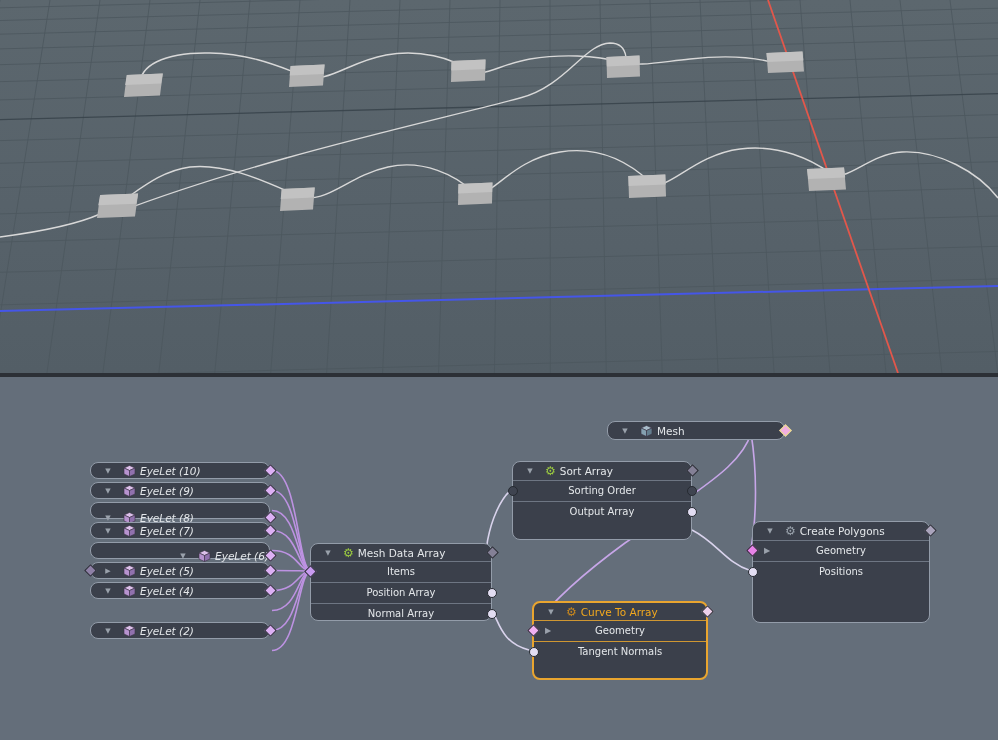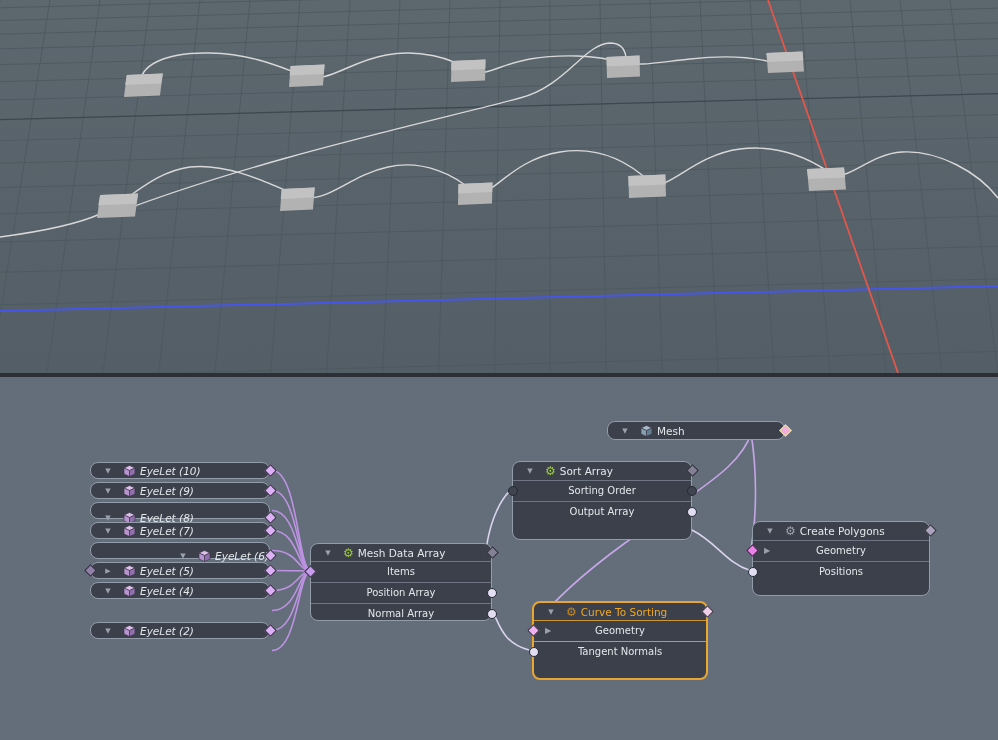--- a/index.html
+++ b/index.html
@@ -320,21 +320,21 @@
       <div class="row" style="height:20px;line-height:19px;">
           <span class="lbl">Position Array</span>
         <span class="conn circ cr f-circ-on"></span>
         </div>
       <div class="row" style="height:20px;line-height:19px;">
           <span class="lbl">Normal Array</span>
         <span class="conn circ cr f-circ-on"></span>
         </div>
     </div>
 
-    <div class="node" style="left:752px;top:144px;width:178px;height:75px;">
+    <div class="node" style="left:752px;top:144px;width:178px;height:102px;">
       <div class="hdr" style="height:18px;">
           <span class="tri down"></span>
           <span class="gear gray"></span>
           <span class="title">Create Polygons</span>
         <span class="conn diam cr f-hollow-d2"></span>
         </div>
       <div class="row" style="height:20px;line-height:19px;">
           <span class="row-arrow"></span>
           <span class="lbl">Geometry</span>
         <span class="conn diam cl f-magenta"></span>
@@ -342,21 +342,21 @@
       <div class="row" style="height:20px;line-height:19px;">
           <span class="lbl">Positions</span>
         <span class="conn circ cl f-circ-on"></span>
         </div>
     </div>
 
     <div class="node sel" style="left:532px;top:224px;width:176px;height:79px;">
       <div class="hdr" style="height:17px;">
           <span class="tri down"></span>
           <span class="gear orange"></span>
-          <span class="title orange-text">Curve To Sorting</span>
+          <span class="title orange-text">Curve To Array</span>
         <span class="conn diam cr f-ctb-hdr"></span>
         </div>
       <div class="row" style="height:20px;line-height:19px;">
           <span class="row-arrow"></span>
           <span class="lbl">Geometry</span>
         <span class="conn diam cl f-pale-pink"></span>
         </div>
       <div class="row" style="height:20px;line-height:19px;">
           <span class="lbl">Tangent Normals</span>
         <span class="conn circ cl f-circ-on"></span>

